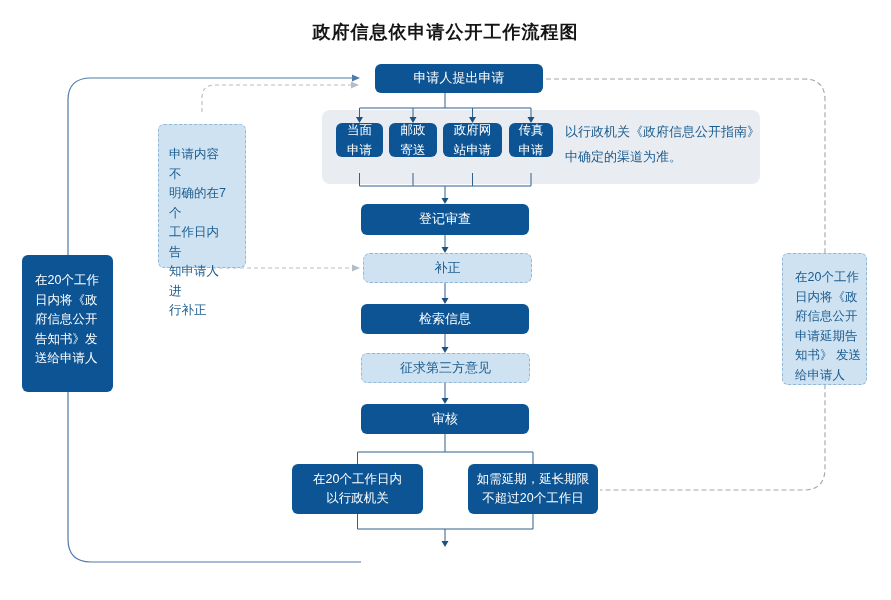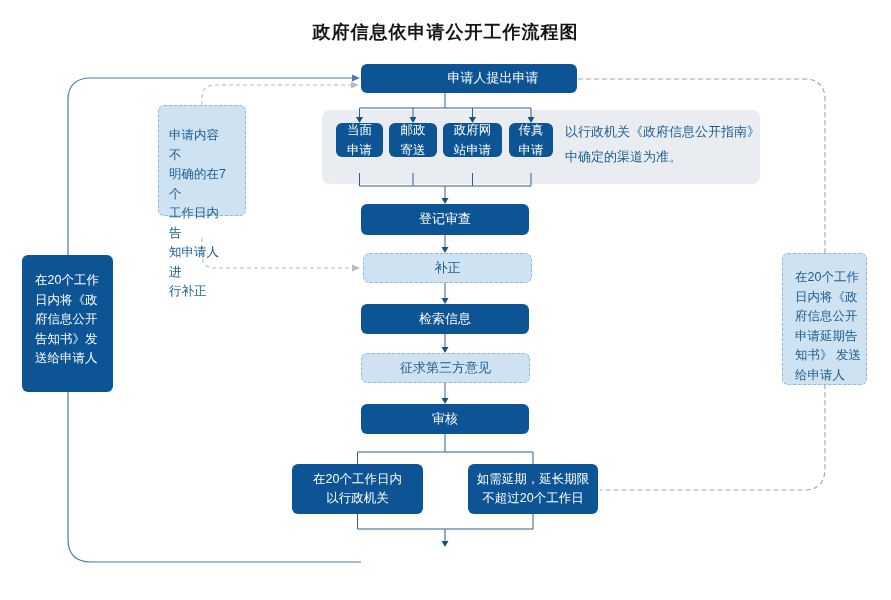--- a/index.html
+++ b/index.html
@@ -28,38 +28,38 @@
     font-size:13px;box-sizing:border-box;white-space:pre-line;line-height:1.5;
   }
   .note-text{
     z-index:2;color:#1b5c8e;white-space:pre-line;font-size:13px;line-height:25px;
   }
   .side-note{
     display:block;text-align:left;justify-content:flex-start;align-items:flex-start;
     font-size:12.5px;line-height:19.5px;white-space:pre-line;
   }
   
-  #box-apply{left:361px;top:64px;width:168px;height:29px;padding-left:48px;}
+  #box-apply{left:375px;top:64px;width:168px;height:29px;}
   #box-register{left:361px;top:204px;width:168px;height:31px;}
   #box-supplement{left:363px;top:253px;width:169px;height:30px;border-radius:7px;}
   #box-search{left:361px;top:304px;width:168px;height:30px;}
   #box-third{left:361px;top:353px;width:169px;height:30px;}
   #box-review{left:361px;top:404px;width:168px;height:30px;}
   #box-reply{left:361px;top:547px;width:168px;height:30px;}
   #box-complete{left:292px;top:464px;width:131px;height:50px;font-size:12.5px;}
   #box-extend{left:468px;top:464px;width:130px;height:50px;font-size:12.5px;}
   
   .channel{top:123px;height:34px;font-size:12.5px;line-height:1.6;}
   #ch-0{left:336px;width:47px;}
   #ch-1{left:389px;width:48px;}
   #ch-2{left:443px;width:59px;}
   #ch-3{left:509px;width:44px;text-align:center;}
   #panel-note{left:565px;top:119px;width:200px;}
   
-  #left-hint{left:158px;top:105px;width:88px;height:111px;padding:20px 16px 0 10px;}
+  #left-hint{left:158px;top:124px;width:88px;height:144px;padding:20px 16px 0 10px;}
   #left-send{left:22px;top:255px;width:91px;height:137px;padding:16px 0 0 13px;box-sizing:border-box;}
   #right-delay{left:782px;top:253px;width:85px;height:132px;padding:14px 0 0 12px;}
 </style>
 </head>
 <body>
 
 <div id="canvas">
 
   <div id="title" class="abs">政府信息依申请公开工作流程图</div>
 

